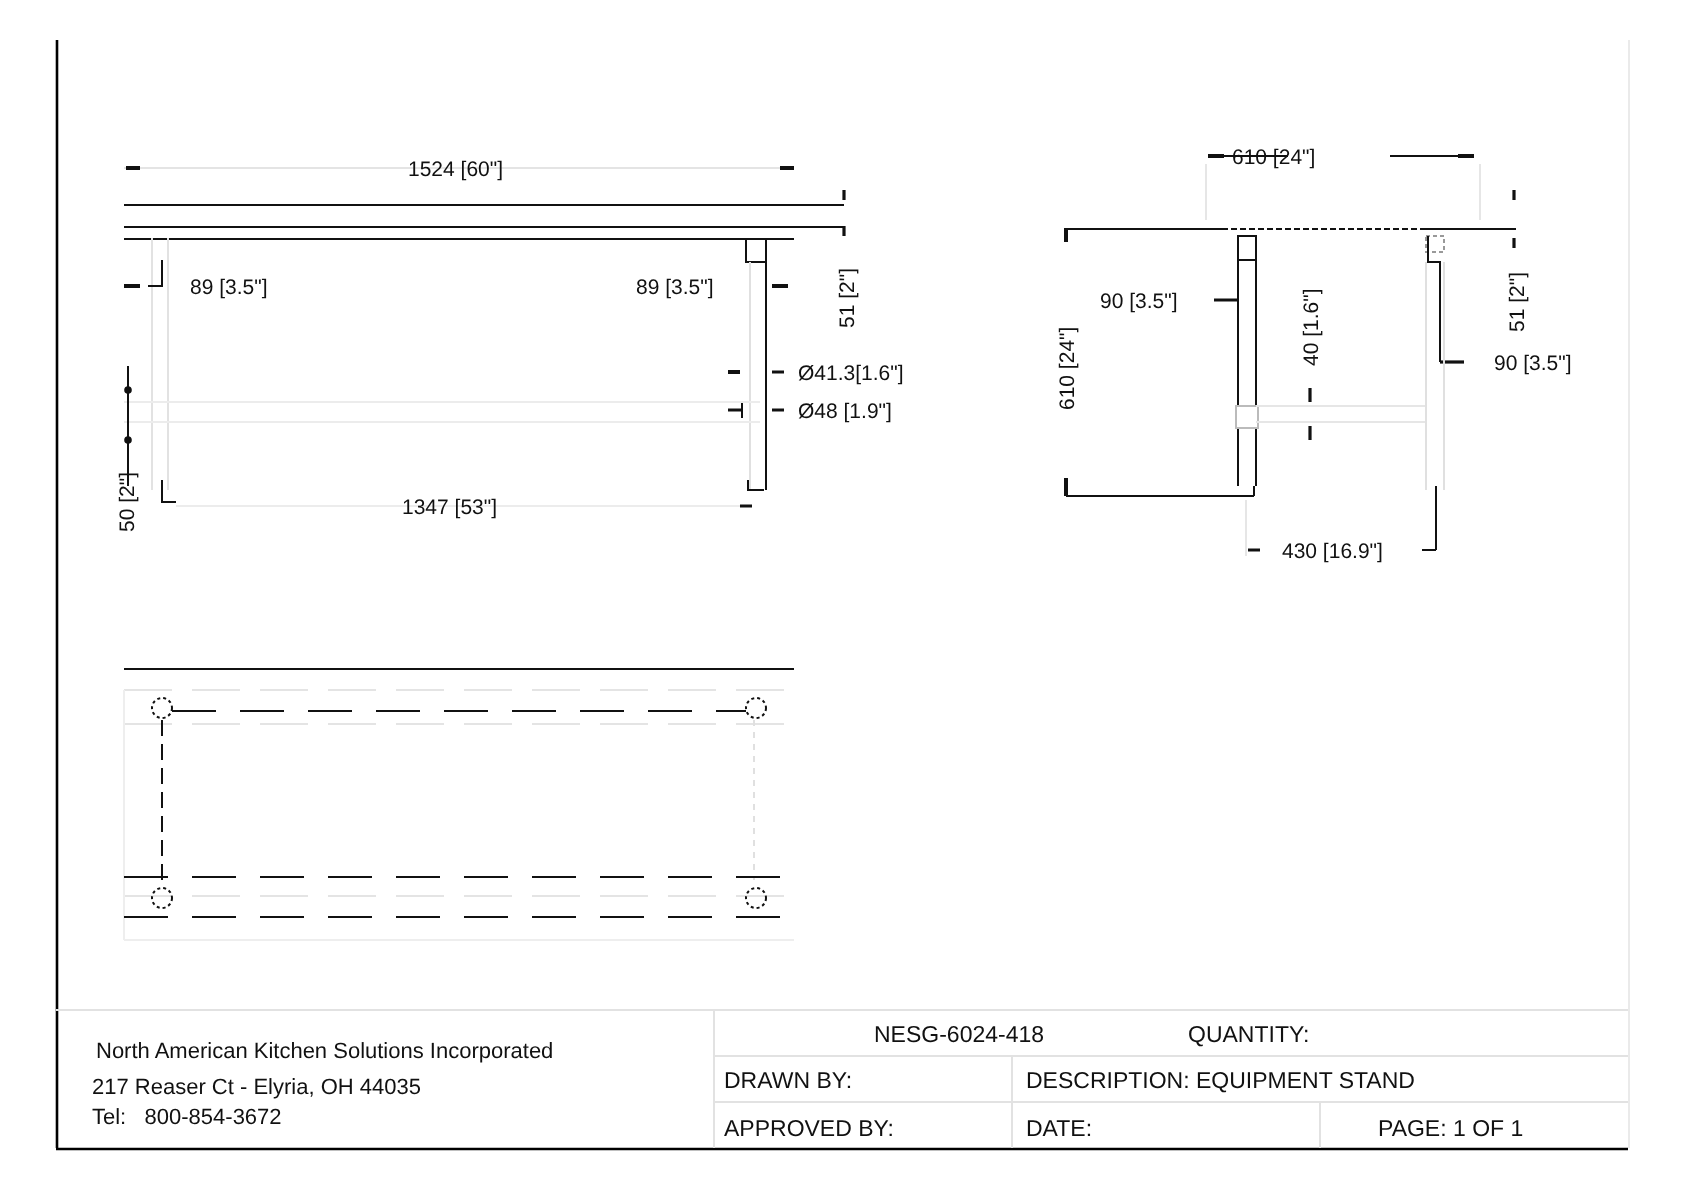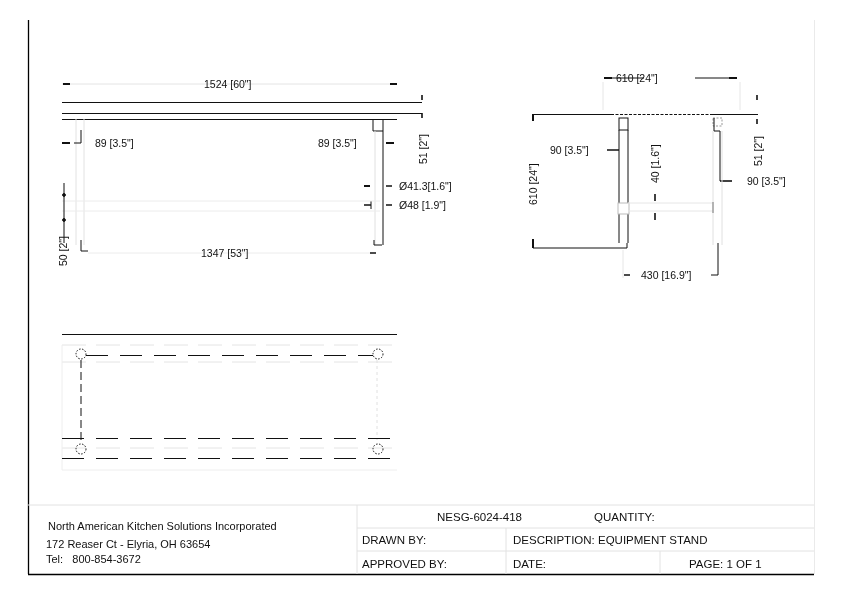--- a/index.html
+++ b/index.html
@@ -154,14 +154,14 @@
   <text class="tb" x="437" y="521">NESG-6024-418</text>
   <text class="tb" x="594" y="521">QUANTITY:</text>
   <text class="tb" x="362" y="544">DRAWN BY:</text>
   <text class="tb" x="513" y="544" font-size="10.8">DESCRIPTION: EQUIPMENT STAND</text>
   <text class="tb" x="362" y="568">APPROVED BY:</text>
   <text class="tb" x="513" y="568">DATE:</text>
   <text class="tb" x="689" y="568">PAGE:  1  OF  1</text>
 </svg>
 
 <div class="company" style="left:48px; top:520px;">North American Kitchen Solutions Incorporated</div>
-<div class="company" style="left:46px; top:538px;">172 Reaser Ct - Elyria, OH 63654</div>
+<div class="company" style="left:46px; top:538px;">217 Reaser Ct - Elyria, OH 44035</div>
 <div class="company" style="left:46px; top:553px; white-space:pre;">Tel:   800-854-3672</div>
 
 </body></html>

